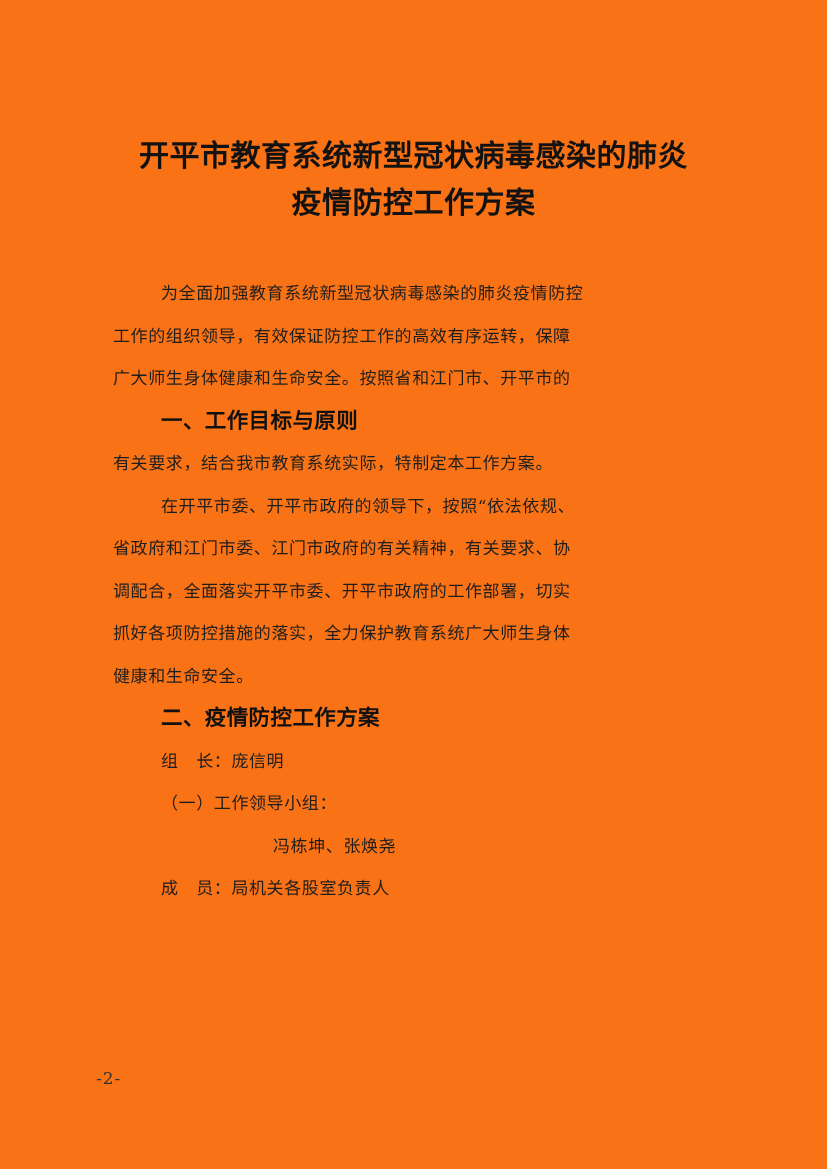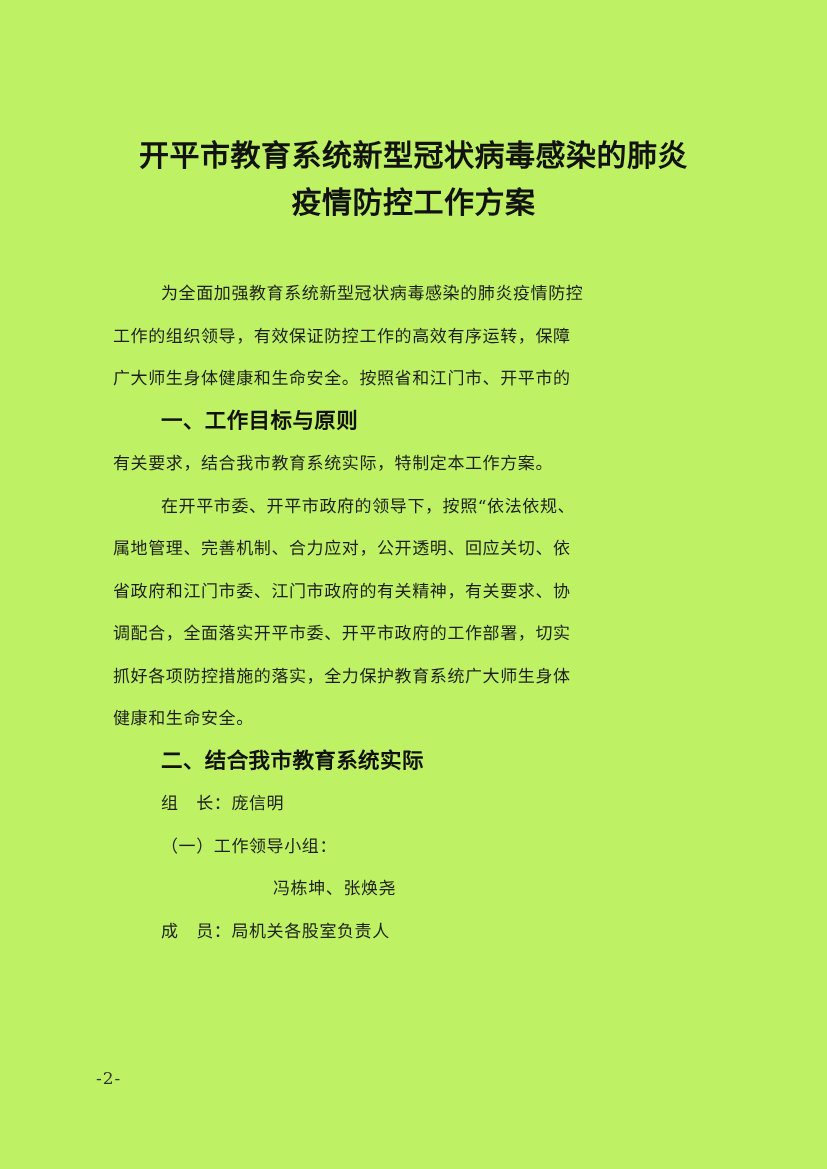--- a/index.html
+++ b/index.html
@@ -7,21 +7,21 @@
     margin: 0;
     padding: 0;
     background: #ffffff;
   }
 
   .page {
     position: relative;
     width: 827px;
     height: 1169px;
     margin: 0 auto;
-    background: #bef264;
+    background: #f97316;
     overflow: hidden;
     font-family: "DejaVu Serif", "Liberation Serif", serif;
     color: #1a1a1a;
     -webkit-font-smoothing: antialiased;
   }
 
   
   .doc-title {
     position: absolute;
     left: 100px;
@@ -93,26 +93,25 @@
     <div class="tline">疫情防控工作方案</div>
   </div>
 
   <div class="body-block">
       <div class="line indent-2">为全面加强教育系统新型冠状病毒感染的肺炎疫情防控</div>
       <div class="line">工作的组织领导，有效保证防控工作的高效有序运转，保障</div>
       <div class="line">广大师生身体健康和生命安全。按照省和江门市、开平市的</div>
       <div class="line heading">一、工作目标与原则</div>
       <div class="line">有关要求，结合我市教育系统实际，特制定本工作方案。</div>
       <div class="line indent-2">在开平市委、开平市政府的领导下，按照“依法依规、</div>
-      <div class="line">属地管理、完善机制、合力应对，公开透明、回应关切、依</div>
       <div class="line">省政府和江门市委、江门市政府的有关精神，有关要求、协</div>
       <div class="line">调配合，全面落实开平市委、开平市政府的工作部署，切实</div>
       <div class="line">抓好各项防控措施的落实，全力保护教育系统广大师生身体</div>
       <div class="line">健康和生命安全。</div>
-      <div class="line heading">二、结合我市教育系统实际</div>
+      <div class="line heading">二、疫情防控工作方案</div>
       <div class="line indent-2">组　长：庞信明</div>
       <div class="line indent-2">（一）工作领导小组：</div>
       <div class="line indent-6">冯栋坤、张焕尧</div>
       <div class="line indent-2">成　员：局机关各股室负责人</div>
     </div>
 
   <div class="page-number">-2-</div>
 
 </div>
 

